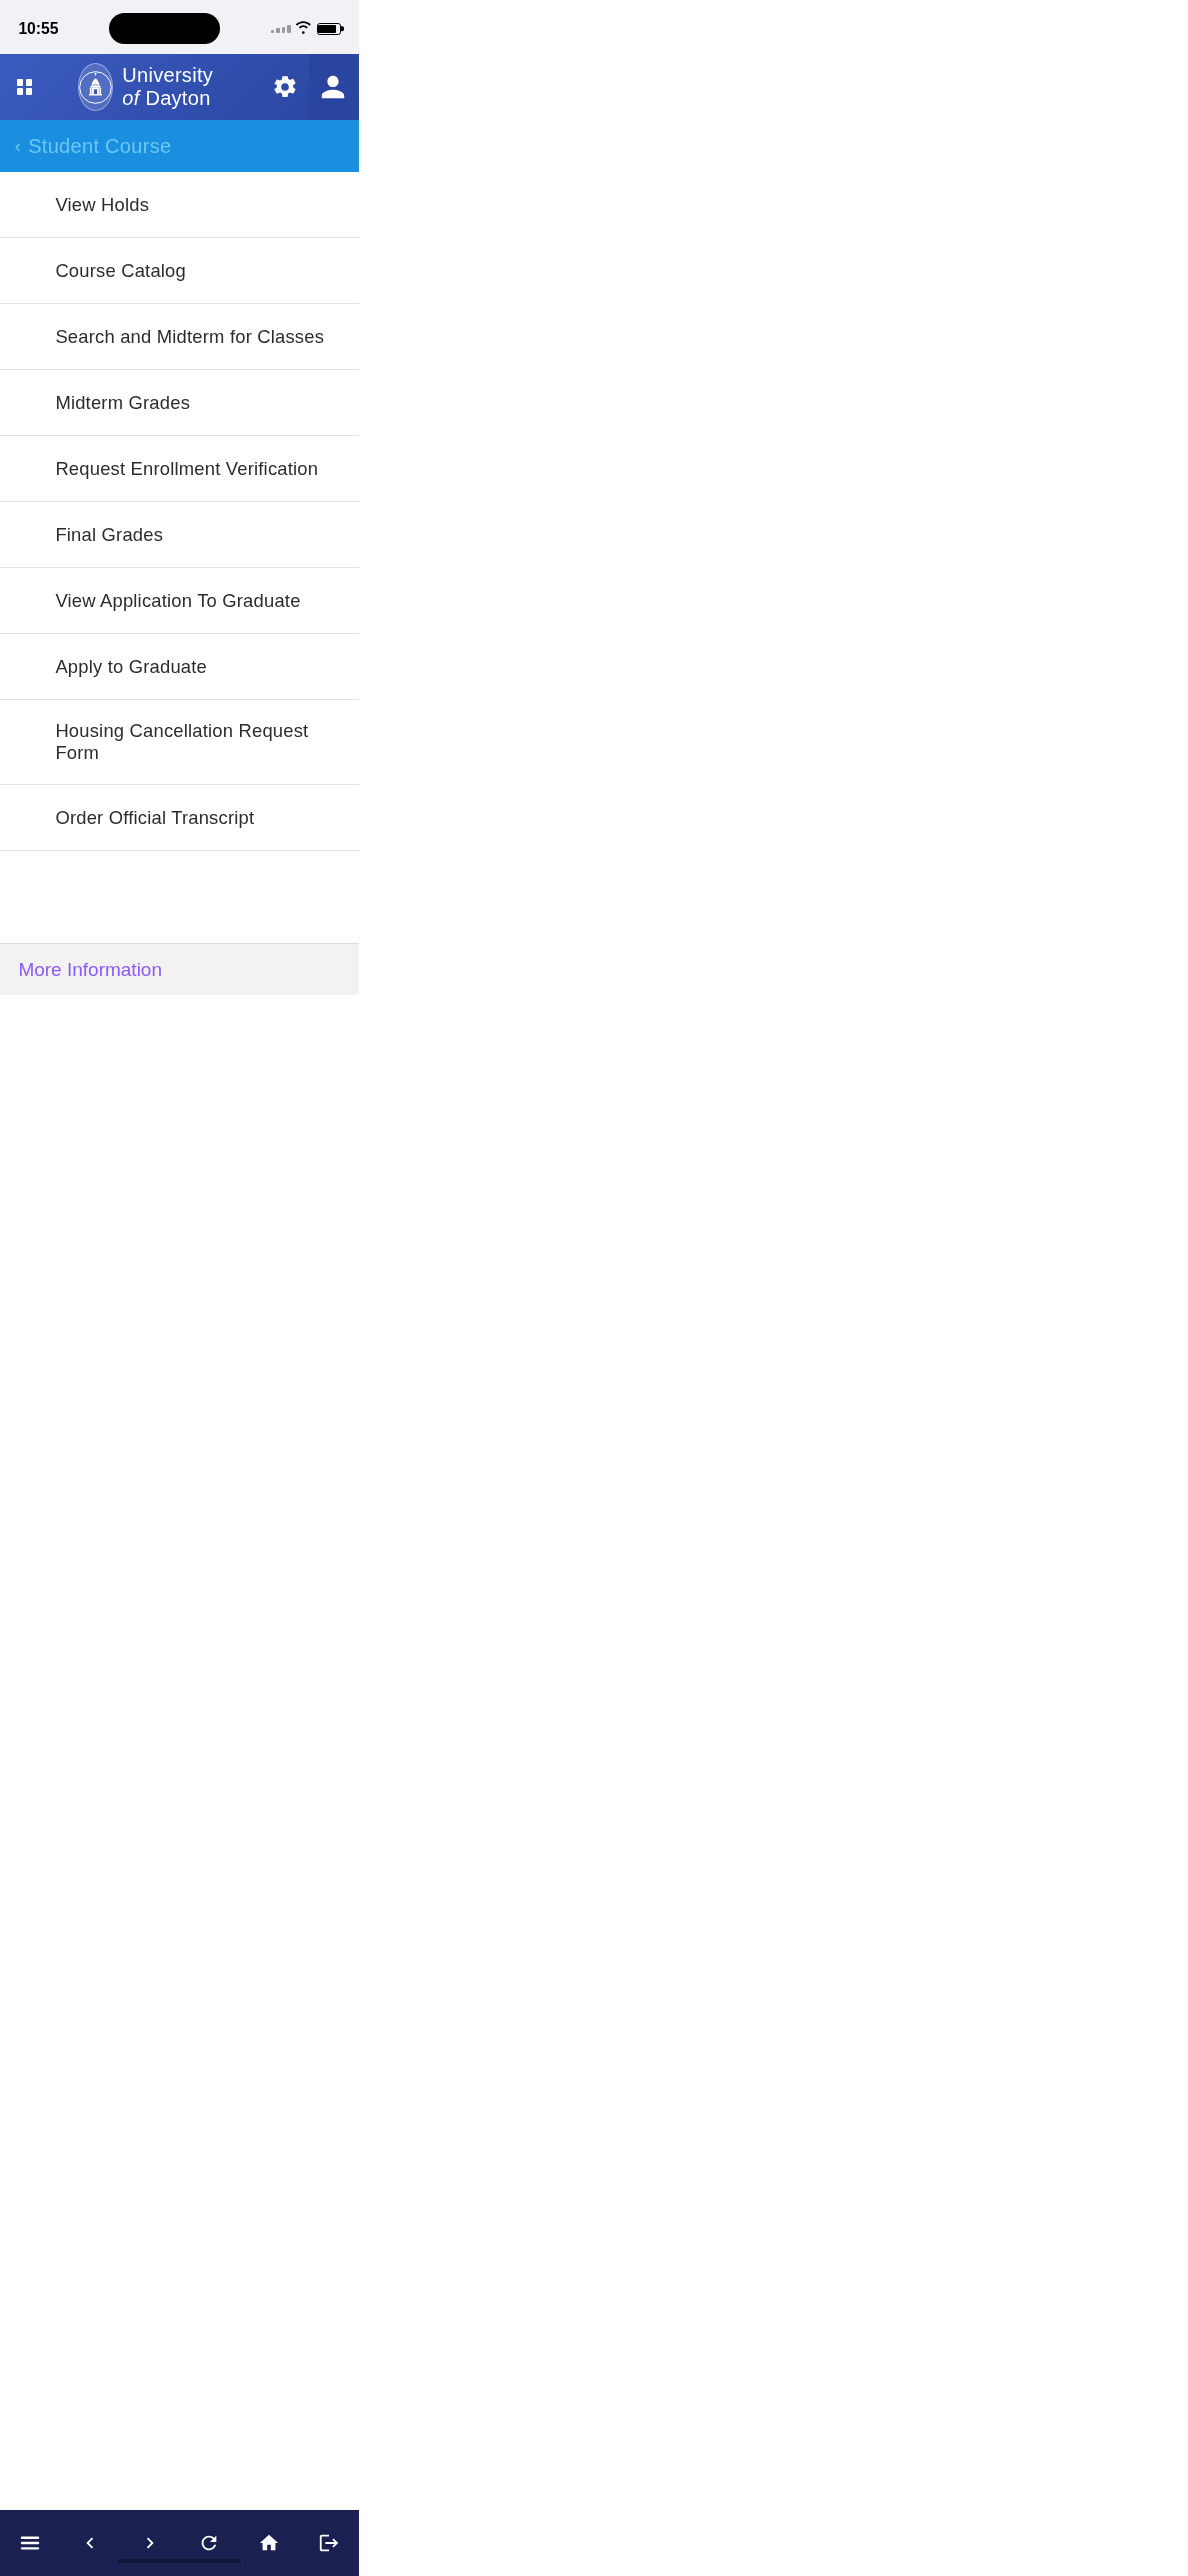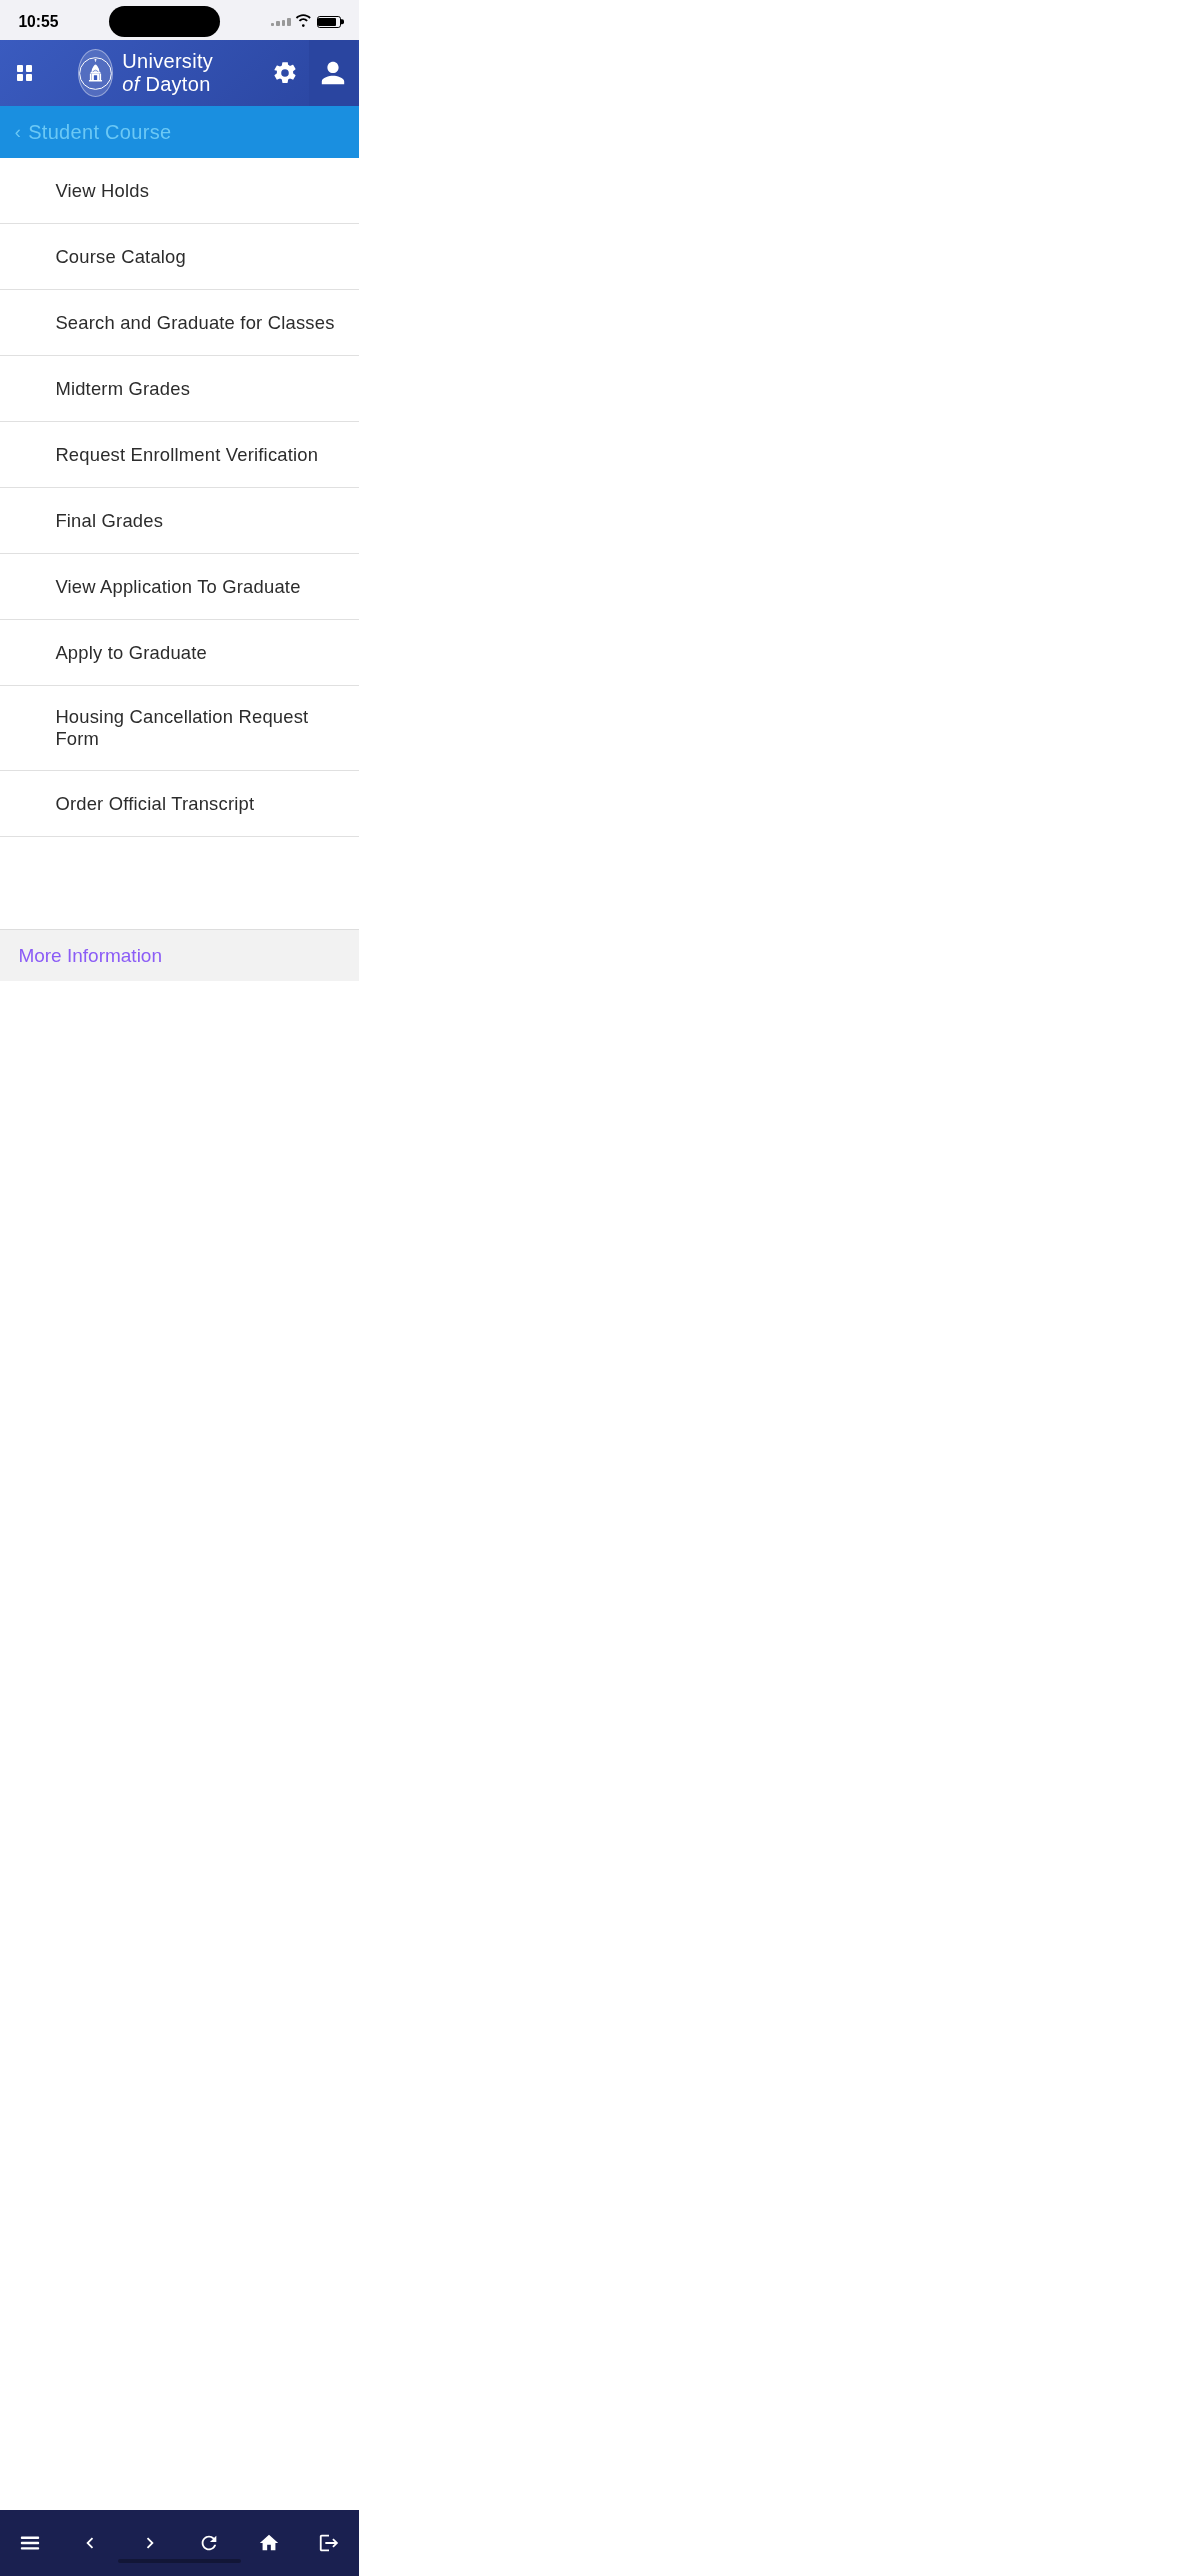--- a/index.html
+++ b/index.html
@@ -17,21 +17,21 @@
       overflow-x: hidden;
     }
 
     
     .status-bar {
       display: flex;
       align-items: center;
       justify-content: space-between;
       padding: 11px 18.4px 7.4px 18.4px;
       background: #f2f2f6;
-      height: 40px;
+      height: 54px;
     }
 
     .status-time {
       font-size: 15.7px;
       font-weight: 600;
       color: #000;
     }
 
     .status-notch {
       width: 111px;
@@ -362,21 +362,21 @@
 
 <div class="menu-list">
 
 <div class="menu-item" role="button">
       <span class="menu-item-label">View Holds</span>
     </div>
     <div class="menu-item" role="button">
       <span class="menu-item-label">Course Catalog</span>
     </div>
     <div class="menu-item" role="button">
-      <span class="menu-item-label">Search and Graduate for Classes</span>
+      <span class="menu-item-label">Search and Midterm for Classes</span>
     </div>
     <div class="menu-item" role="button">
       <span class="menu-item-label">Midterm Grades</span>
     </div>
     <div class="menu-item" role="button">
       <span class="menu-item-label">Request Enrollment Verification</span>
     </div>
     <div class="menu-item" role="button">
       <span class="menu-item-label">Final Grades</span>
     </div>

